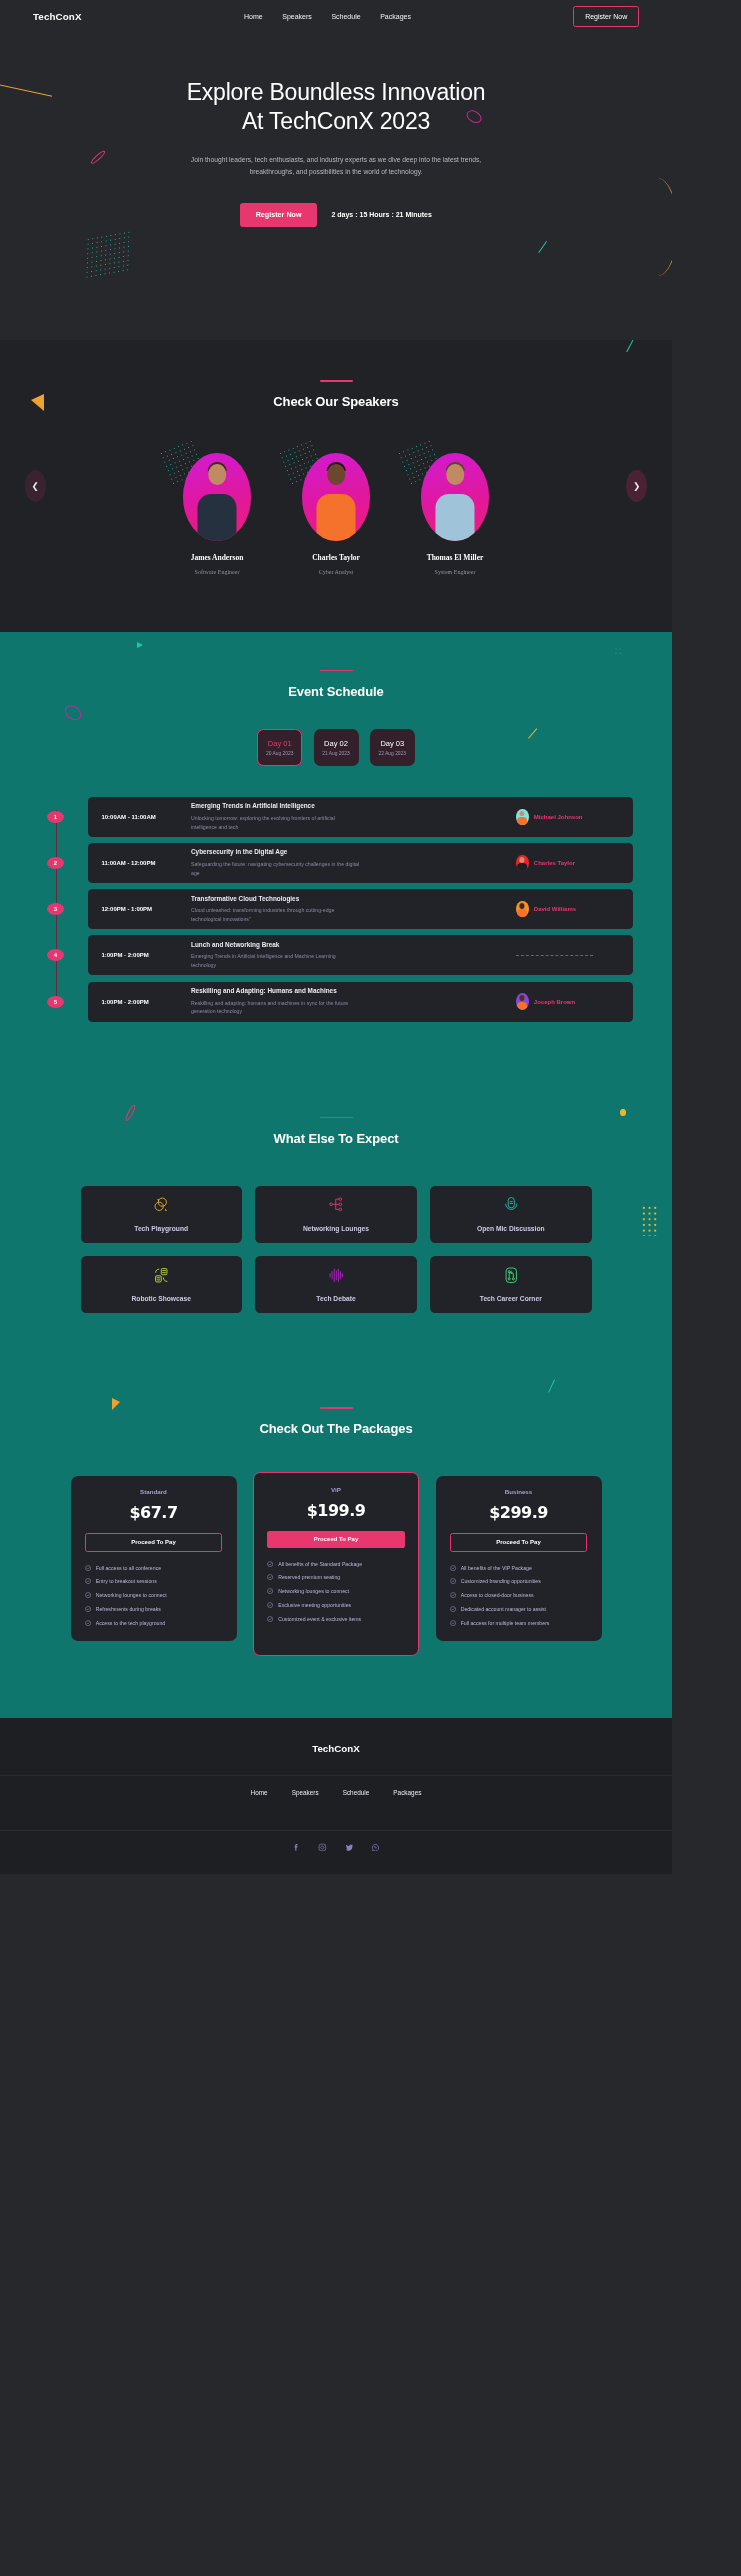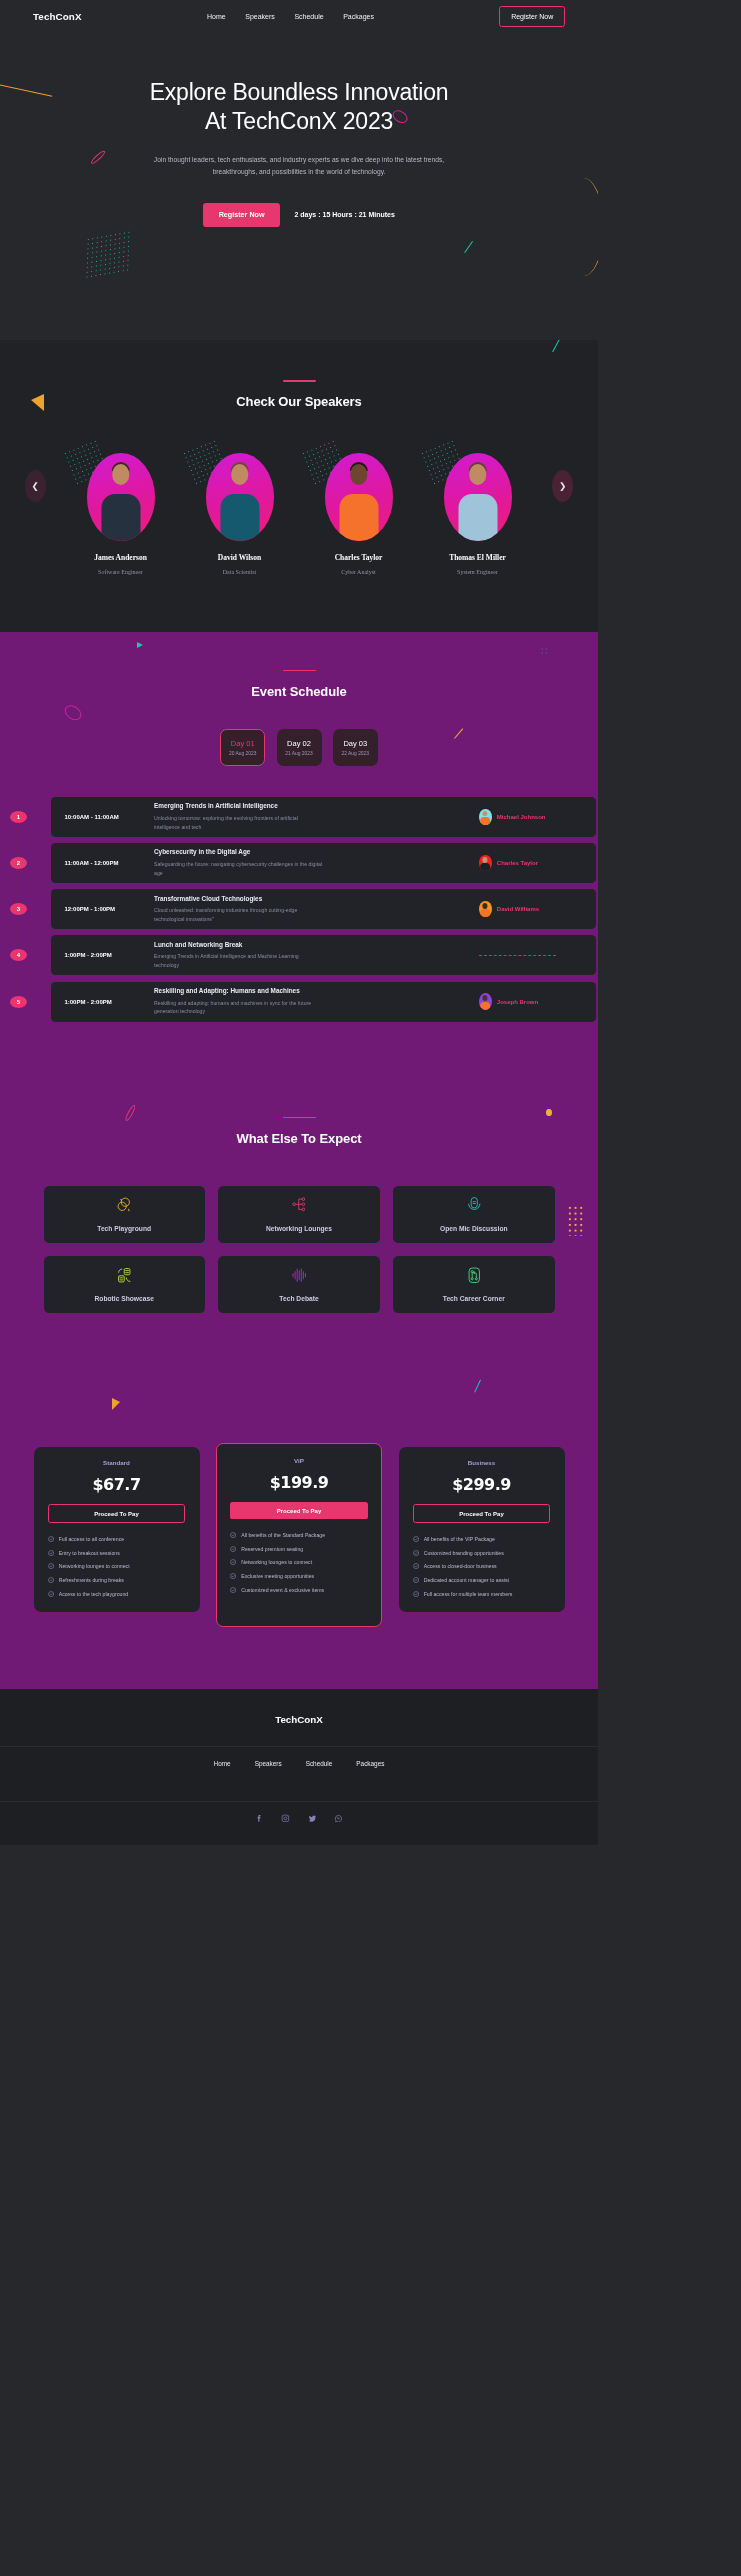--- a/index.html
+++ b/index.html
@@ -4,21 +4,21 @@
 <title>TechConX 2023</title>
 <style>
   *{margin:0;padding:0;box-sizing:border-box}
   html,body{background:#26282c;}
   body{
     width:742px;
     font-family:"Liberation Sans", sans-serif;
     color:#fff;
     overflow-x:hidden;
   }
-  .page{width:598px;position:relative;}
+  .page{width:672px;position:relative;}
 
   
   .deco{position:absolute;pointer-events:none;}
 
   
   .hero{
     position:relative;
     background:#26282c;
     height:340px;
     overflow:hidden;
@@ -126,21 +126,21 @@
     border-right:1px solid #f0a22e;border-radius:0 50% 50% 0 / 0 50% 50% 0;
   }
   .hero-slash{
     position:absolute;right:129px;top:240px;width:1px;height:14.4px;
     background:#19c8b0;transform:rotate(35deg);
   }
 
   
   .section{position:relative;overflow:hidden;}
   .sec-dark{background:#212226;}
-  .sec-darker{background:#701a75;}
+  .sec-darker{background:#0f766e;}
   .head-wrap{text-align:center;position:relative;z-index:4;}
   .head-rule{
     width:33px;height:1.5px;background:#e8376f;margin:0 auto 12.4px;border-radius:1px;
   }
   .head-wrap h2{font-size:13px;font-weight:bold;letter-spacing:-0.1px;}
 
   
   .speakers{padding:40px 0 57px;}
   .spk-row{
     margin-top:44px;
@@ -364,30 +364,20 @@
     <div class="spk-row">
       <div class="spk">
         <div class="spk-dots"></div>
         <div class="spk-photo">
           <div class="hair" style="background:#3a2a20"></div>
           <div class="head"></div>
           <div class="body" style="background:#26313f"></div>
         </div>
         <div class="spk-name">James Anderson</div>
         <div class="spk-role">Software Engineer</div>
-      </div>
-      <div class="spk">
-        <div class="spk-dots"></div>
-        <div class="spk-photo">
-          <div class="hair" style="background:#6b4a2e"></div>
-          <div class="head"></div>
-          <div class="body" style="background:#14596e"></div>
-        </div>
-        <div class="spk-name">David Wilson</div>
-        <div class="spk-role">Data Scientist</div>
       </div>
       <div class="spk">
         <div class="spk-dots"></div>
         <div class="spk-photo">
           <div class="hair" style="background:#1d1410"></div>
           <div class="head" style="background:#6d4630"></div>
           <div class="body" style="background:#f4722b"></div>
         </div>
         <div class="spk-name">Charles Taylor</div>
         <div class="spk-role">Cyber Analyst</div>
@@ -599,20 +589,24 @@
         </span>
         <span class="exp-label">Tech Career Corner</span>
       </div>
     </div>
   </section>
 
   <section class="section sec-darker packages">
     <div class="deco" style="left:112px;top:31px;width:0;height:0;border-top:4.1px solid transparent;border-bottom:8.2px solid transparent;border-left:8.2px solid #f0a22e;"></div>
     <div class="deco" style="right:120px;top:12.4px;width:1px;height:14.4px;background:#19c8b0;transform:rotate(25deg);"></div>
 
+    <div class="head-wrap">
+      <div class="head-rule"></div>
+      <h2>Check Out The Packages</h2>
+    </div>
 
     <div class="pkg-grid">
 
       <div class="pkg">
         <div class="pkg-name">Standard</div>
         <div class="pkg-price">$67.7</div>
         <button class="btn btn-pay-outline">Proceed To Pay</button>
         <ul class="pkg-list">
           <li>
             <svg class="chk" viewBox="0 0 16 16" fill="none" stroke="#a99fd6" stroke-width="1.2">

